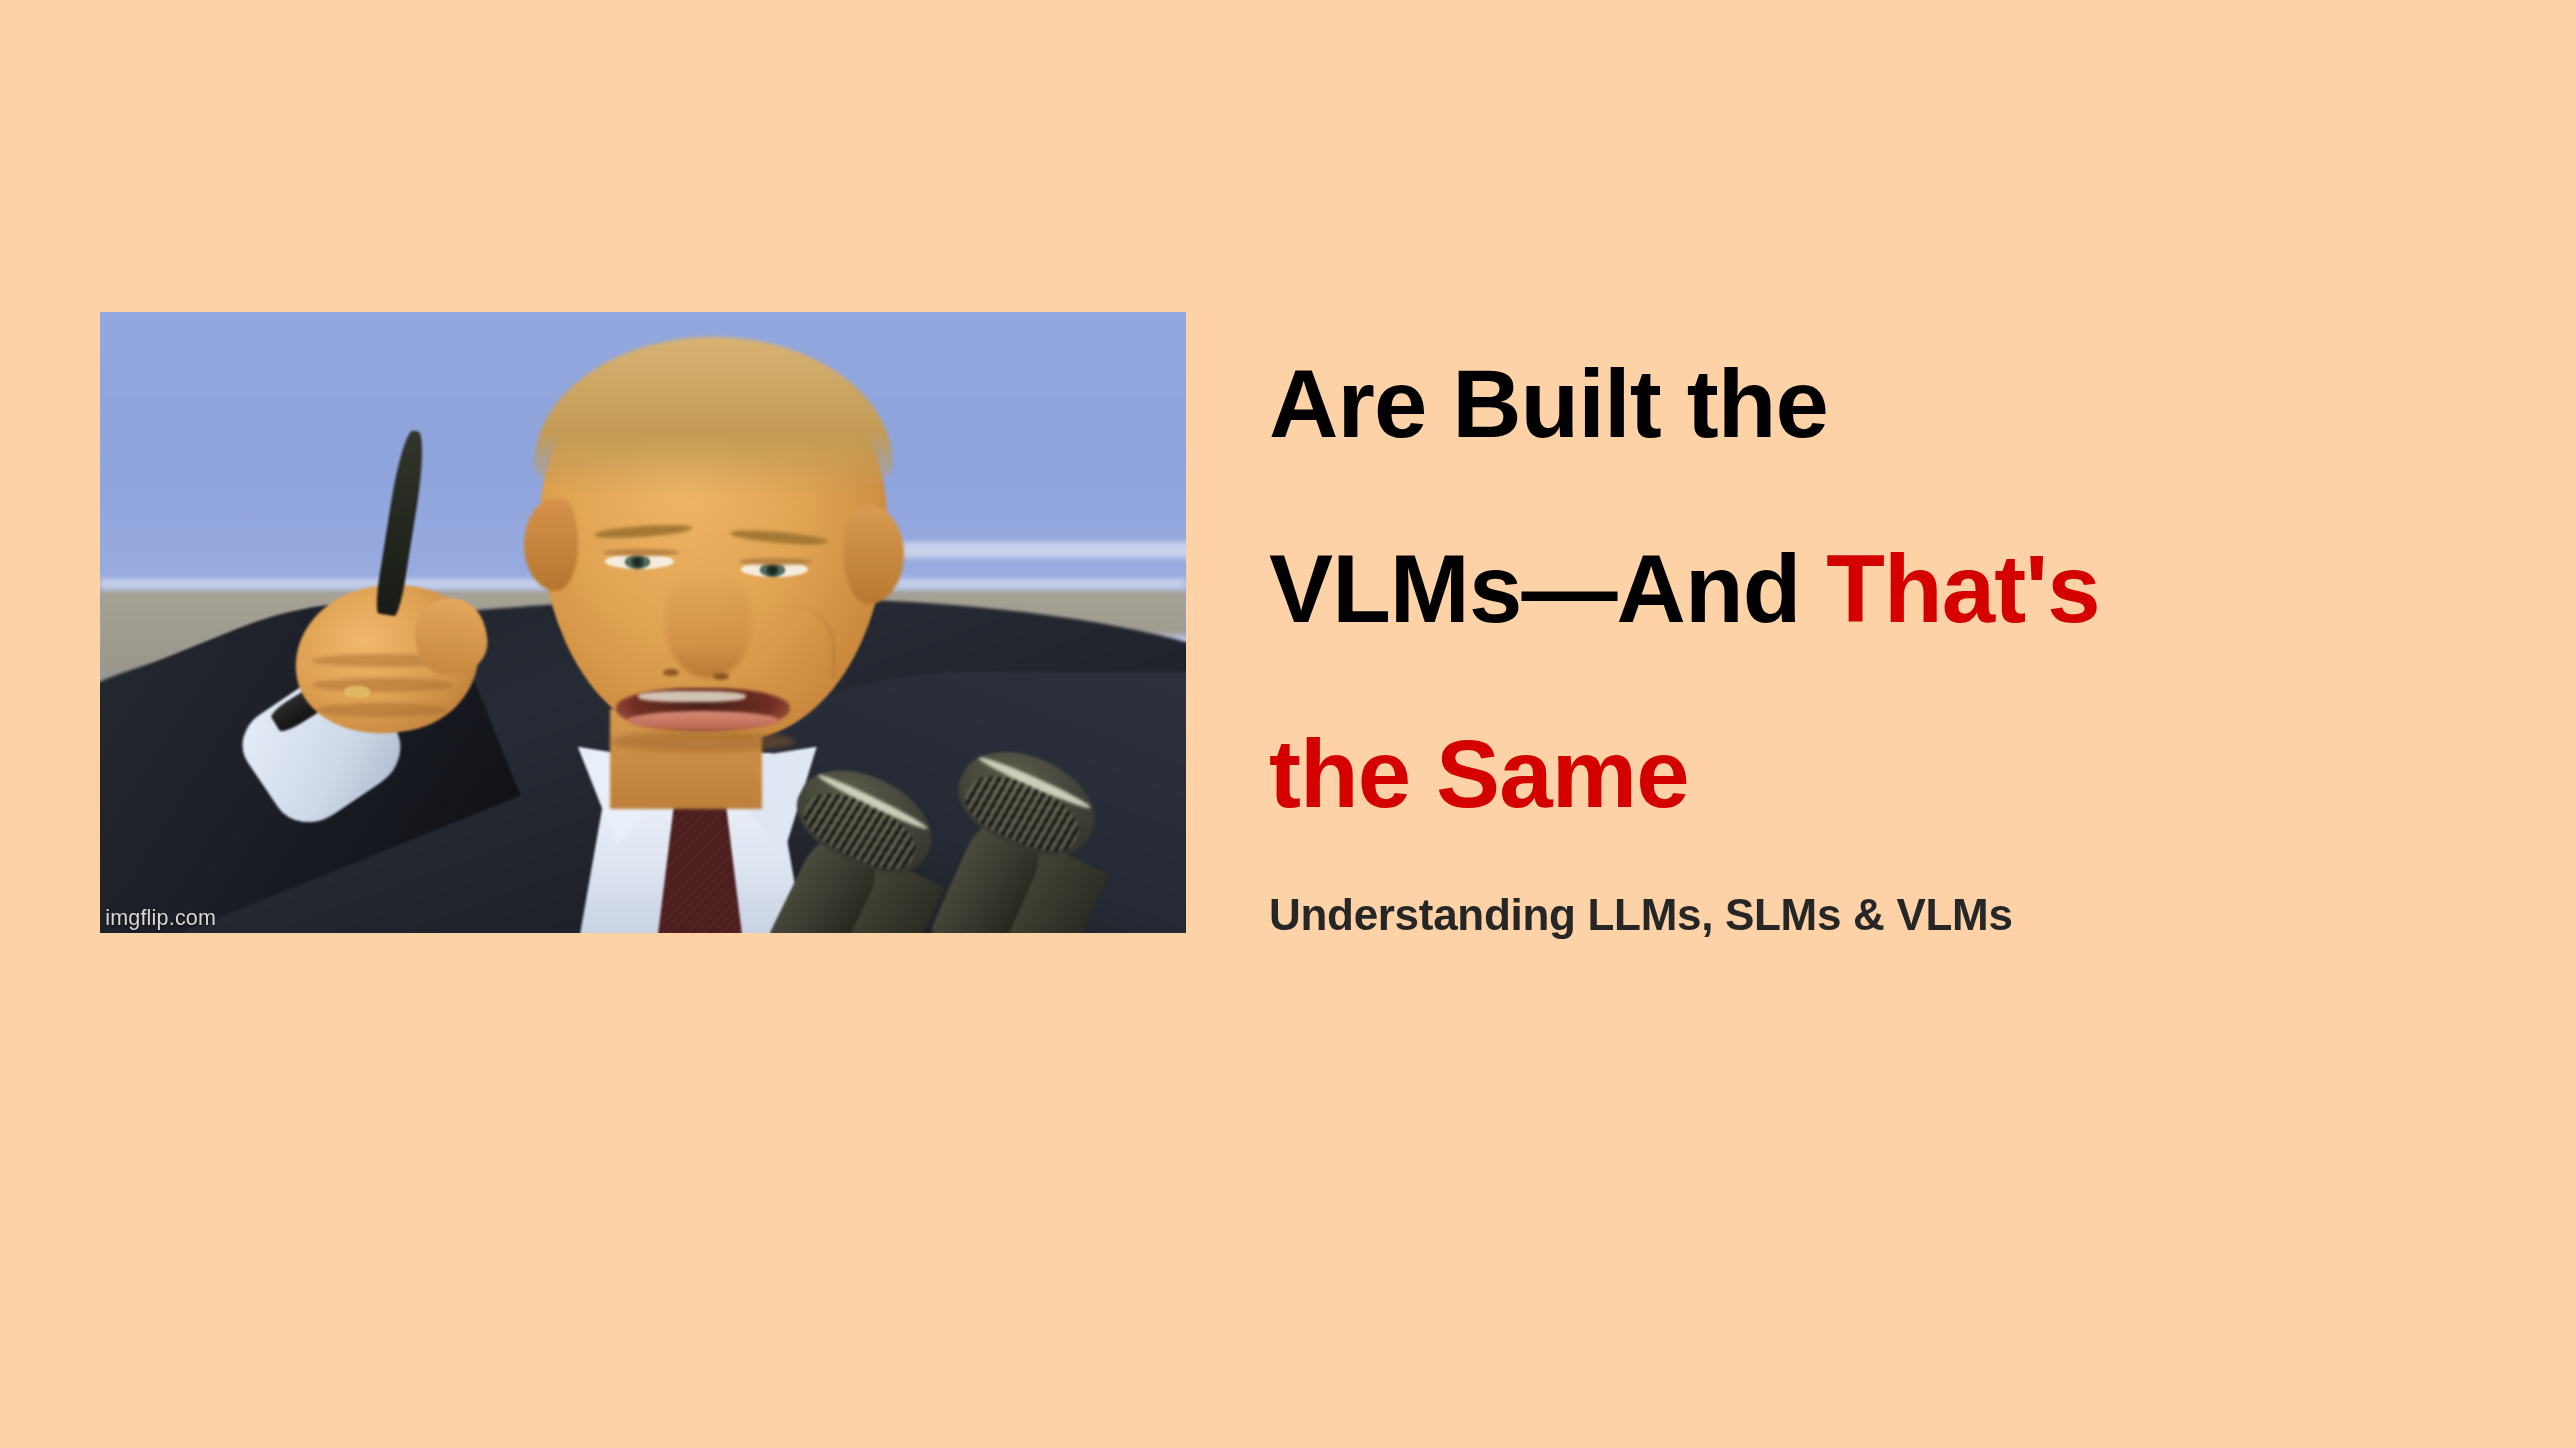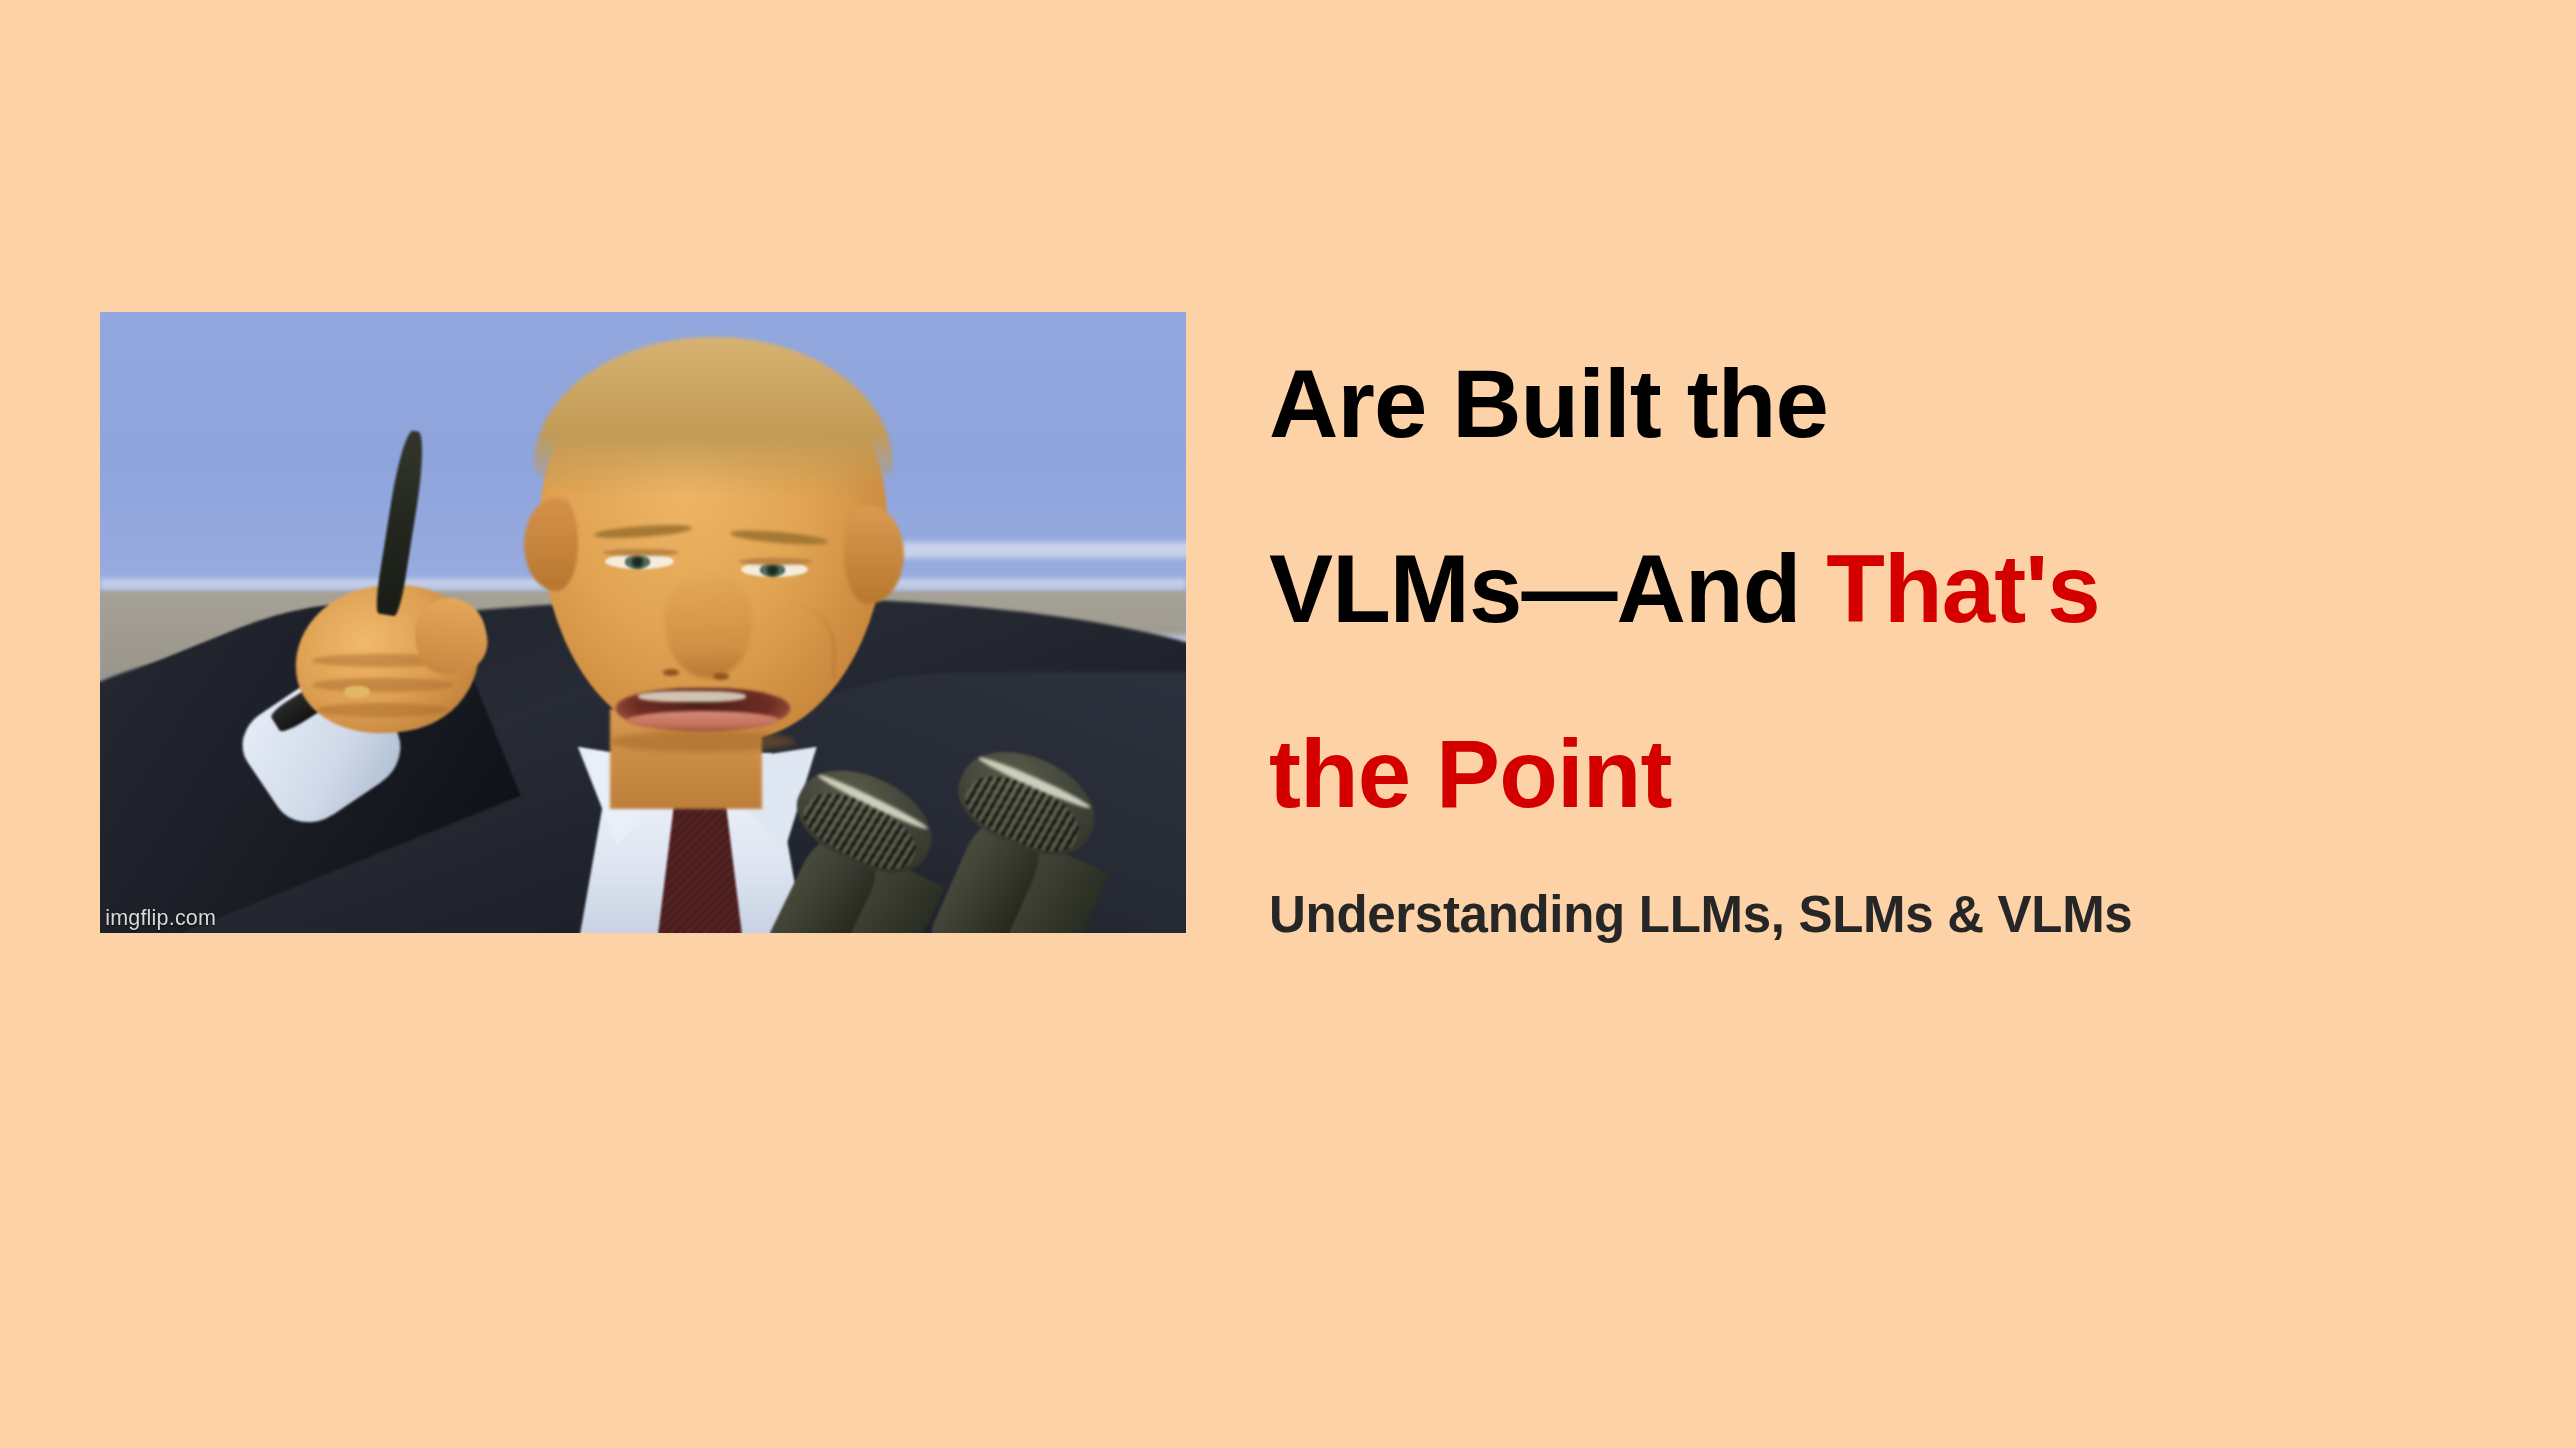--- a/index.html
+++ b/index.html
@@ -463,21 +463,21 @@
     letter-spacing: -0.9px;
     white-space: nowrap;
   }
   .headline .accent { color: #d40000; text-align: center; }
 
   .subtitle {
     margin: 0;
     padding-top: 22px;
     font-family: "Liberation Sans", sans-serif;
     font-weight: bold;
-    font-size: 51px;
+    font-size: 44px;
     line-height: 53px;
     color: #262626;
     letter-spacing: -0.3px;
     white-space: nowrap;
   }
 </style>
 </head>
 <body>
 
 <div class="slide">
@@ -561,21 +561,21 @@
   <div class="text-col">
 
     <h1 class="headline">
       <div>
         <span>Are Built the</span>
       </div>
       <div>
         <span>VLMs—And </span><span class="accent">That's</span>
       </div>
       <div>
-        <span class="accent">the Point</span>
+        <span class="accent">the Same</span>
       </div>
     </h1>
 
     <p class="subtitle">Understanding LLMs, SLMs &amp; VLMs</p>
   </div>
 
 </div>
 
 
 </body></html>

